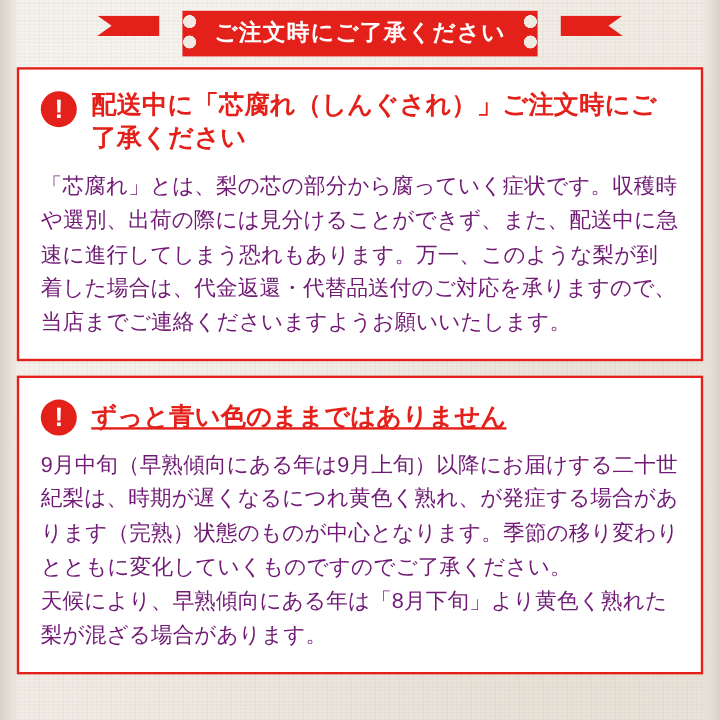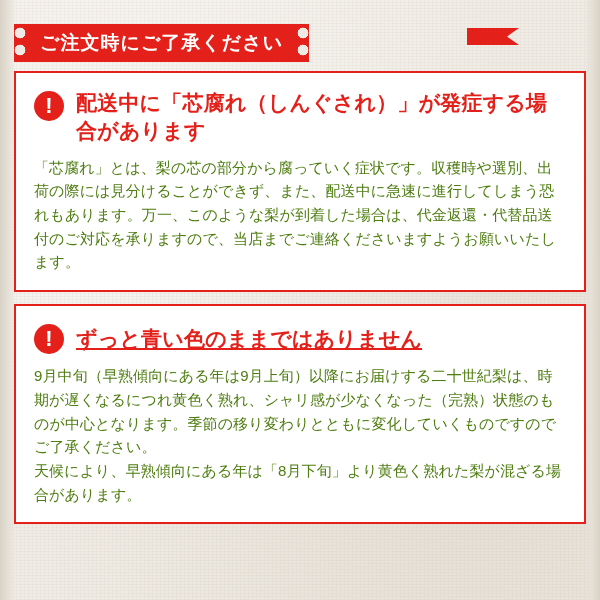--- a/index.html
+++ b/index.html
@@ -46,22 +46,21 @@
     box-sizing: border-box;
     padding: 0 14px;
   }
 
   
   .header {
     position: relative;
     height: 56px;
     display: flex;
     align-items: center;
-    justify-content: flex-start;
-    margin-top: 15px;
+    justify-content: center;
   }
   .ribbon {
     position: relative;
     background: #e4201a;
     color: #ffffff;
     font-size: 19px;
     font-weight: bold;
     letter-spacing: 1px;
     padding: 9px 26px 10px 26px;
     line-height: 1;
@@ -120,22 +119,22 @@
   }
   .card-title {
     color: #e4201a;
     font-size: 21px;
     font-weight: bold;
     line-height: 1.35;
     letter-spacing: 0.2px;
   }
   .card-title.single { margin-top: 3px; text-decoration: underline; }
   .card-body {
-    color: #4d7c0f;
-    font-size: 15px;
+    color: #701a75;
+    font-size: 18px;
     line-height: 1.58;
     letter-spacing: 0.1px;
   }
   .card-body p { margin: 0; }
 </style>
 </head>
 <body>
 
 <div class="paper-bg"></div>
 <div class="left-edge"></div>
@@ -145,31 +144,31 @@
 
   <div class="header">
     <div class="ribbon-tail left"></div>
     <div class="ribbon-tail right"></div>
     <div class="ribbon">ご注文時にご了承ください</div>
   </div>
 
   <div class="card">
     <div class="card-head">
       <div class="bang">!</div>
-      <div class="card-title">配送中に「芯腐れ（しんぐされ）」が発症する場合があります</div>
+      <div class="card-title">配送中に「芯腐れ（しんぐされ）」ご注文時にご了承ください</div>
     </div>
     <div class="card-body">
       <p>「芯腐れ」とは、梨の芯の部分から腐っていく症状です。収穫時や選別、出荷の際には見分けることができず、また、配送中に急速に進行してしまう恐れもあります。万一、このような梨が到着した場合は、代金返還・代替品送付のご対応を承りますので、当店までご連絡くださいますようお願いいたします。</p>
     </div>
   </div>
 
   <div class="card">
     <div class="card-head">
       <div class="bang">!</div>
       <div class="card-title single">ずっと青い色のままではありません</div>
     </div>
     <div class="card-body">
-      <p style="white-space: pre-line;">9月中旬（早熟傾向にある年は9月上旬）以降にお届けする二十世紀梨は、時期が遅くなるにつれ黄色く熟れ、シャリ感が少なくなった（完熟）状態のものが中心となります。季節の移り変わりとともに変化していくものですのでご了承ください。
+      <p style="white-space: pre-line;">9月中旬（早熟傾向にある年は9月上旬）以降にお届けする二十世紀梨は、時期が遅くなるにつれ黄色く熟れ、が発症する場合があります（完熟）状態のものが中心となります。季節の移り変わりとともに変化していくものですのでご了承ください。
 天候により、早熟傾向にある年は「8月下旬」より黄色く熟れた梨が混ざる場合があります。</p>
     </div>
   </div>
 
 </div>
 
 </body></html>

